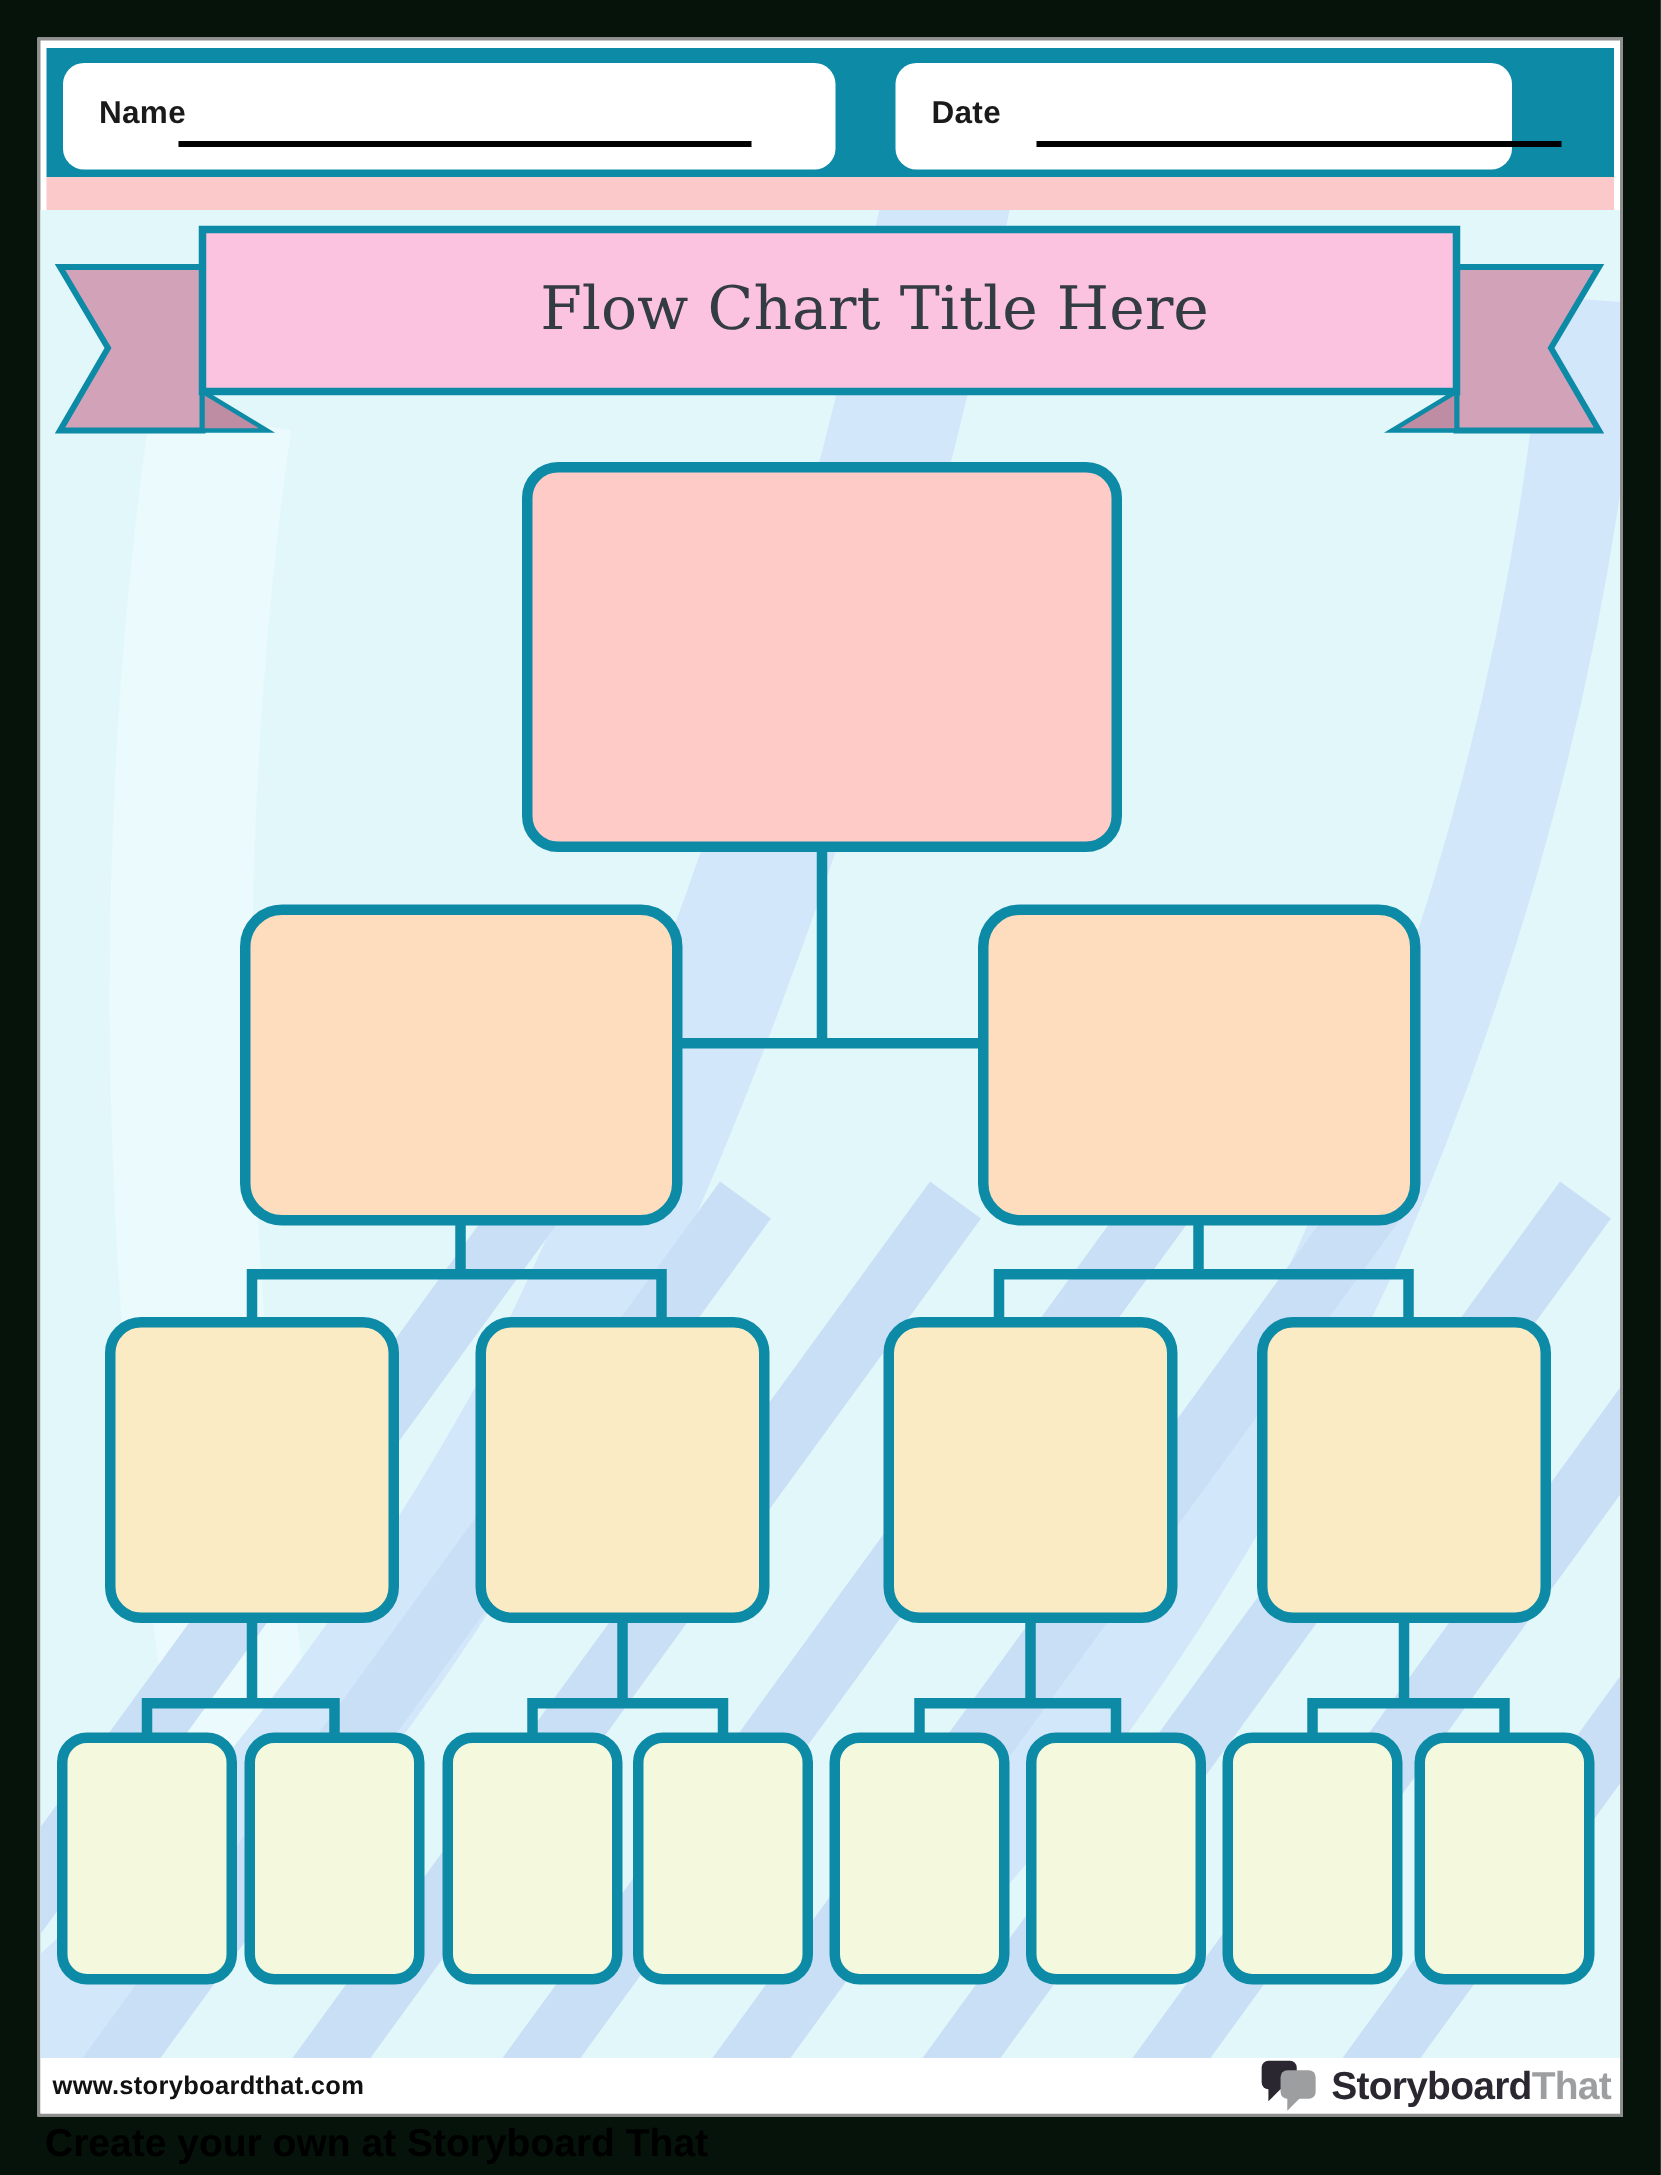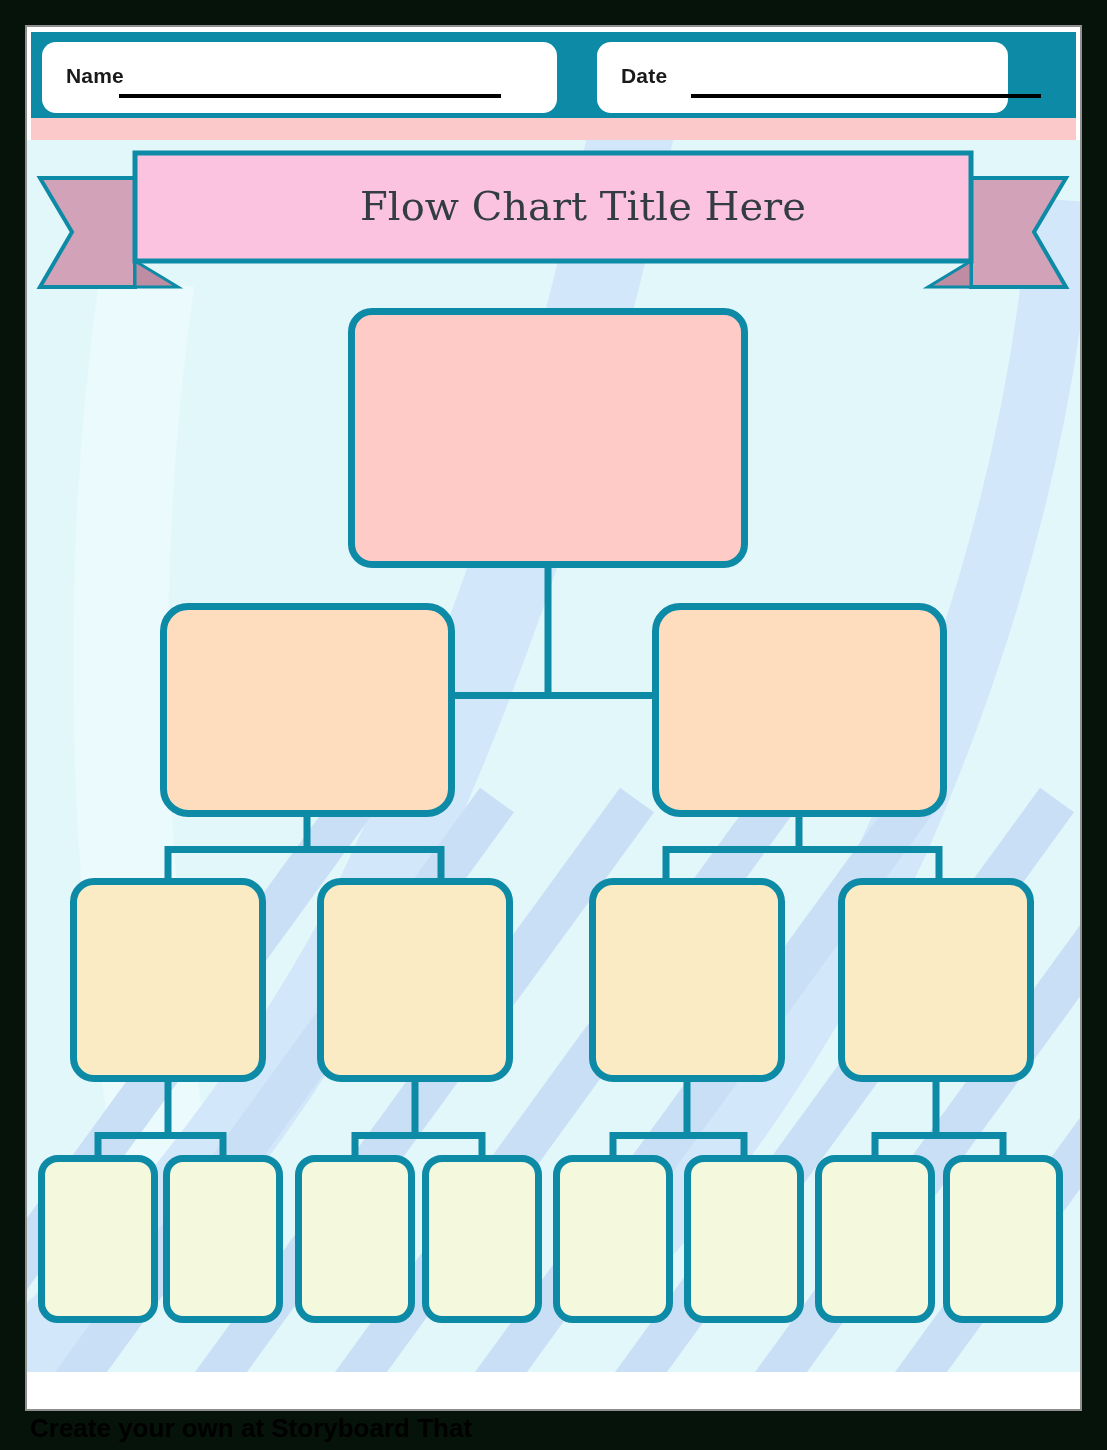--- a/index.html
+++ b/index.html
@@ -120,20 +120,32 @@
       <div class="fbox l4 l4a"></div>
       <div class="fbox l4 l4b"></div>
       <div class="fbox l4 l4c"></div>
       <div class="fbox l4 l4d"></div>
       <div class="fbox l4 l4e"></div>
       <div class="fbox l4 l4f"></div>
       <div class="fbox l4 l4g"></div>
       <div class="fbox l4 l4h"></div>
     </div>
 
+    <div class="footer">
+      <span class="watermark">www.storyboardthat.com</span>
+      <span class="logo">
+        <svg width="40" height="36" viewBox="0 0 44 40" aria-hidden="true">
+          <rect x="1" y="1" width="26" height="21" rx="5" fill="#2B2730"></rect>
+          <path d="M6,20 L6,31 L16,21 Z" fill="#2B2730"></path>
+          <rect x="15" y="8" width="26" height="21" rx="5" fill="#9C9EA0"></rect>
+          <path d="M20,27 L20,38 L30,28 Z" fill="#9C9EA0"></path>
+        </svg>
+        <span class="logo-text"><span class="logo-storyboard">Storyboard</span><span class="logo-that">That</span></span>
+      </span>
+    </div>
   </div>
 
   <svg class="banner-svg" viewBox="0 0 1046 150" aria-hidden="true">
     <path class="ribbon-tail" d="M10,28 L105,28 L105,137 L10,137 L42,82 Z"></path>
     <path class="ribbon-tail" d="M941,28 L1036,28 L1004,82 L1036,137 L941,137 Z"></path>
     <path class="ribbon-fold" d="M105,111 L148,137 L105,137 Z"></path>
     <path class="ribbon-fold" d="M941,111 L898,137 L941,137 Z"></path>
     <rect class="ribbon-band" x="105" y="3" width="836" height="108"></rect>
   </svg>
   <div class="banner-title">Flow Chart Title Here</div>

